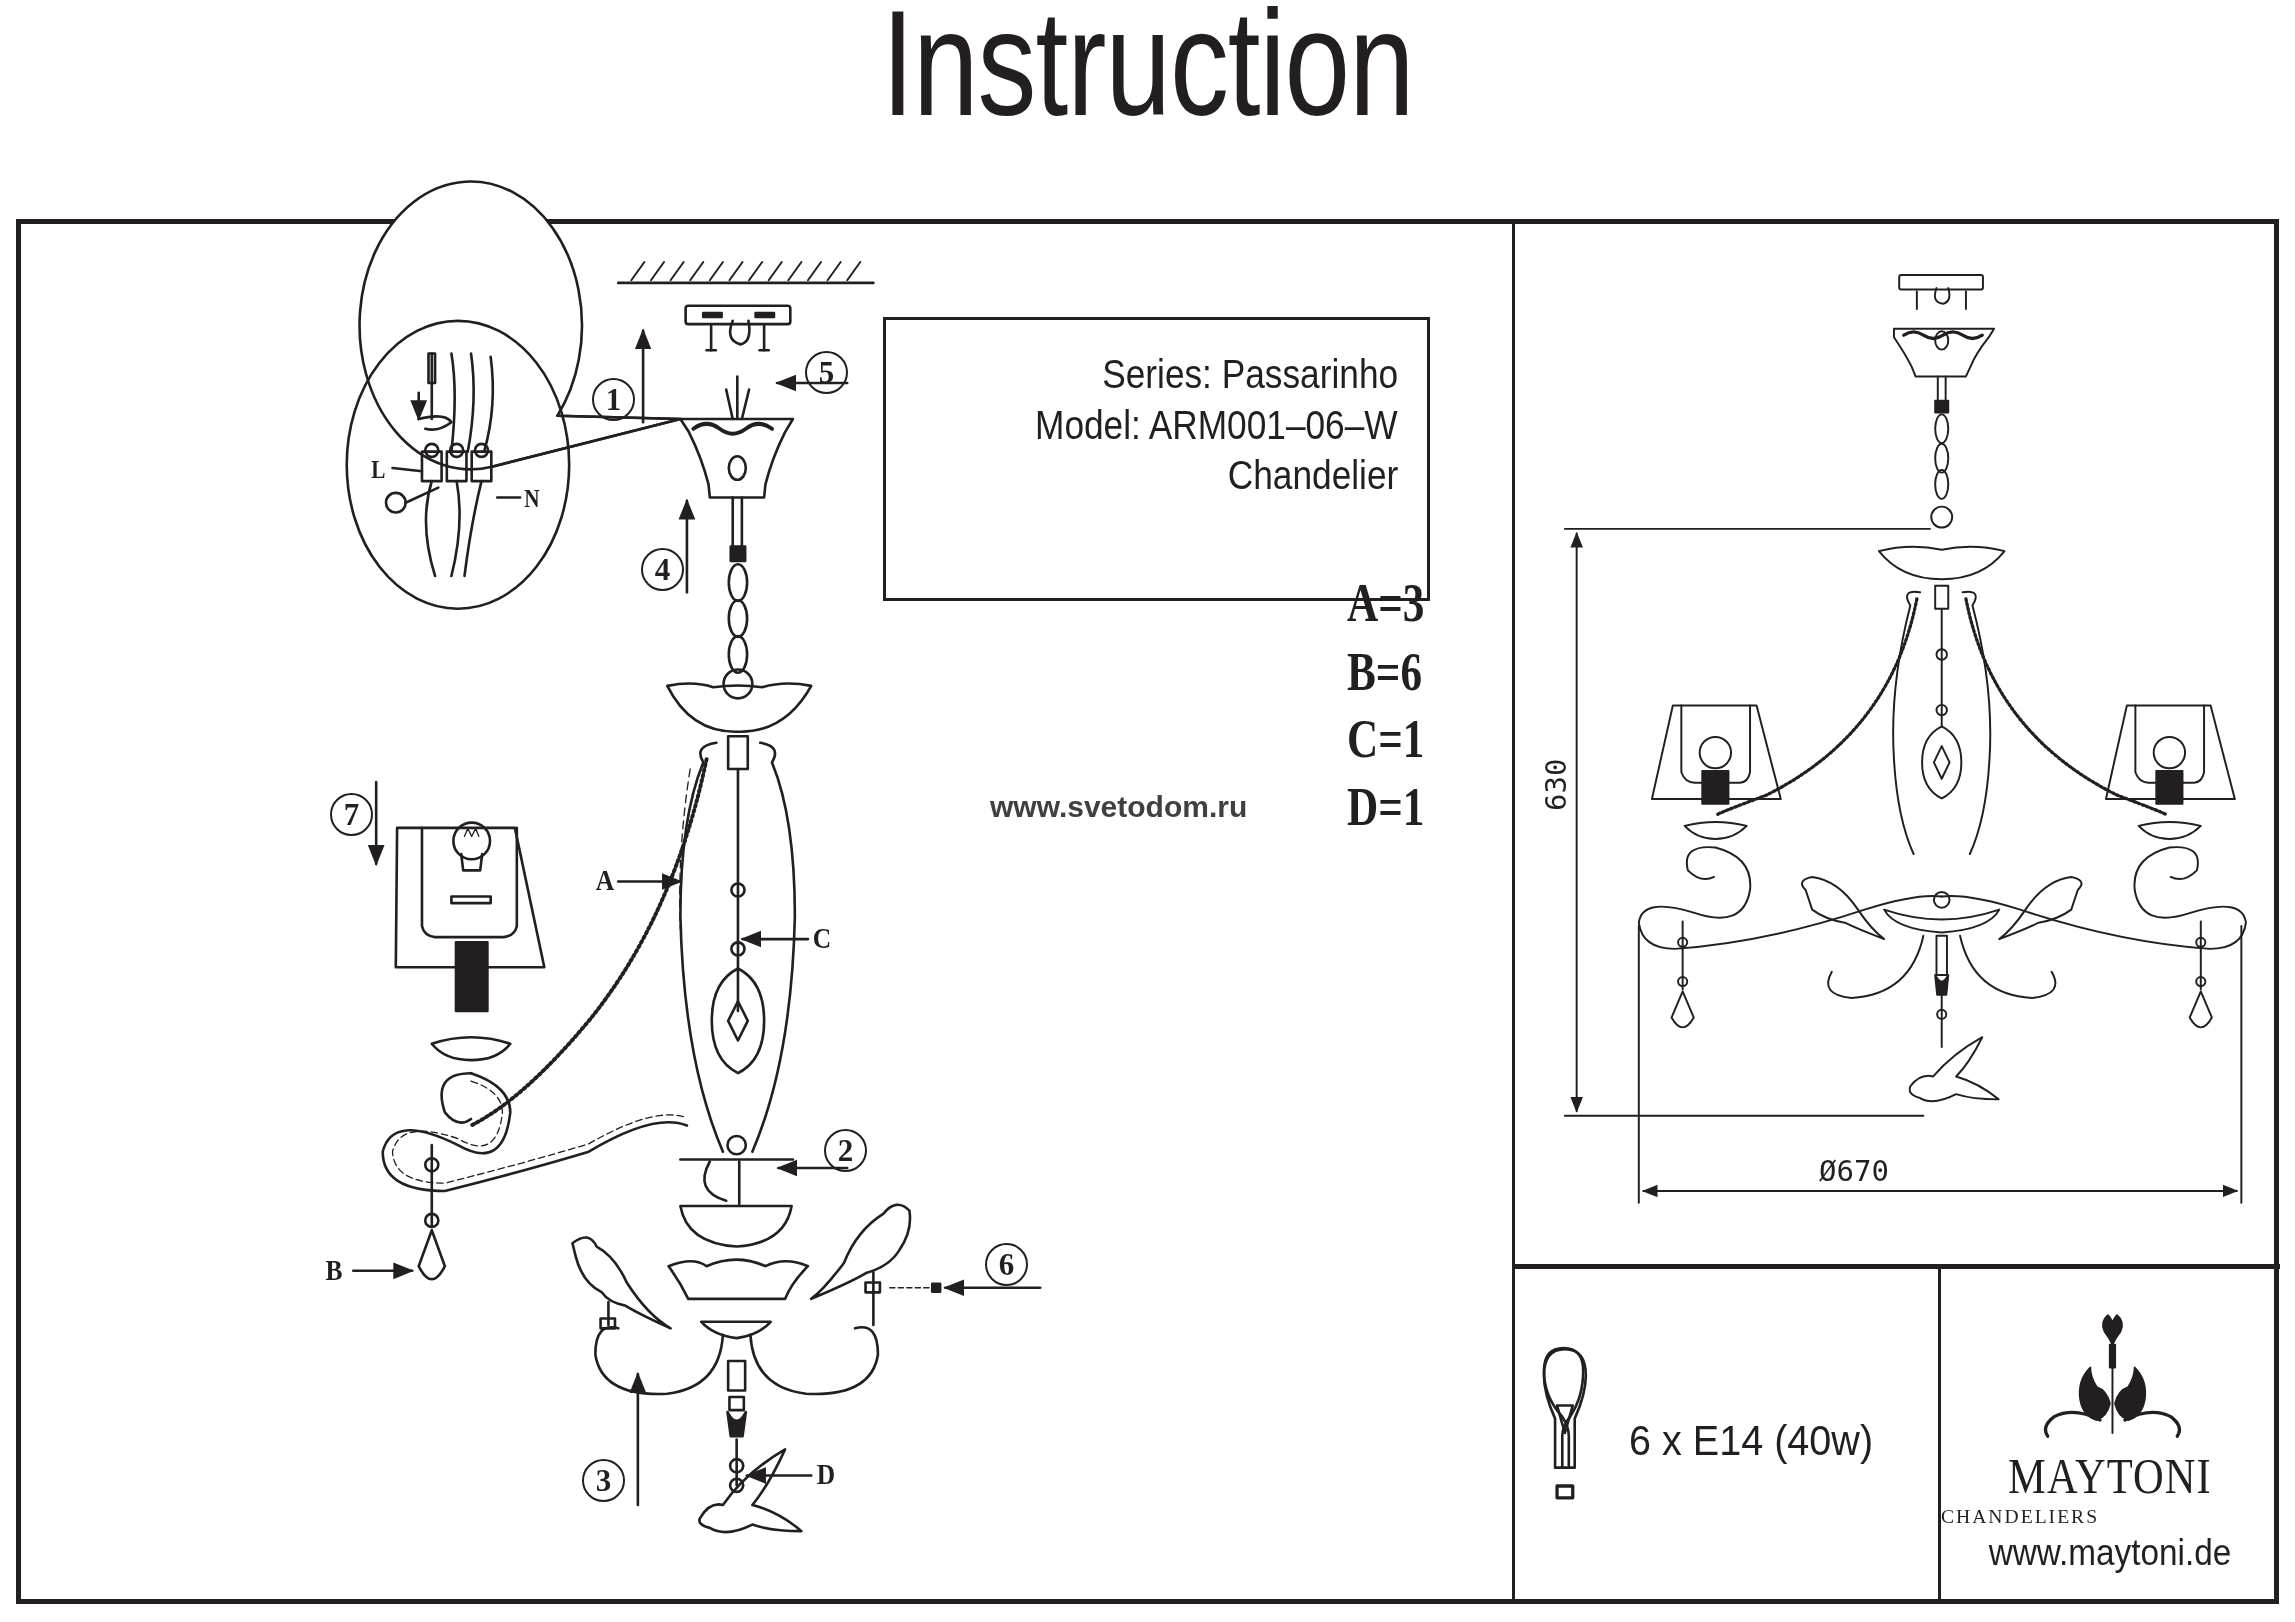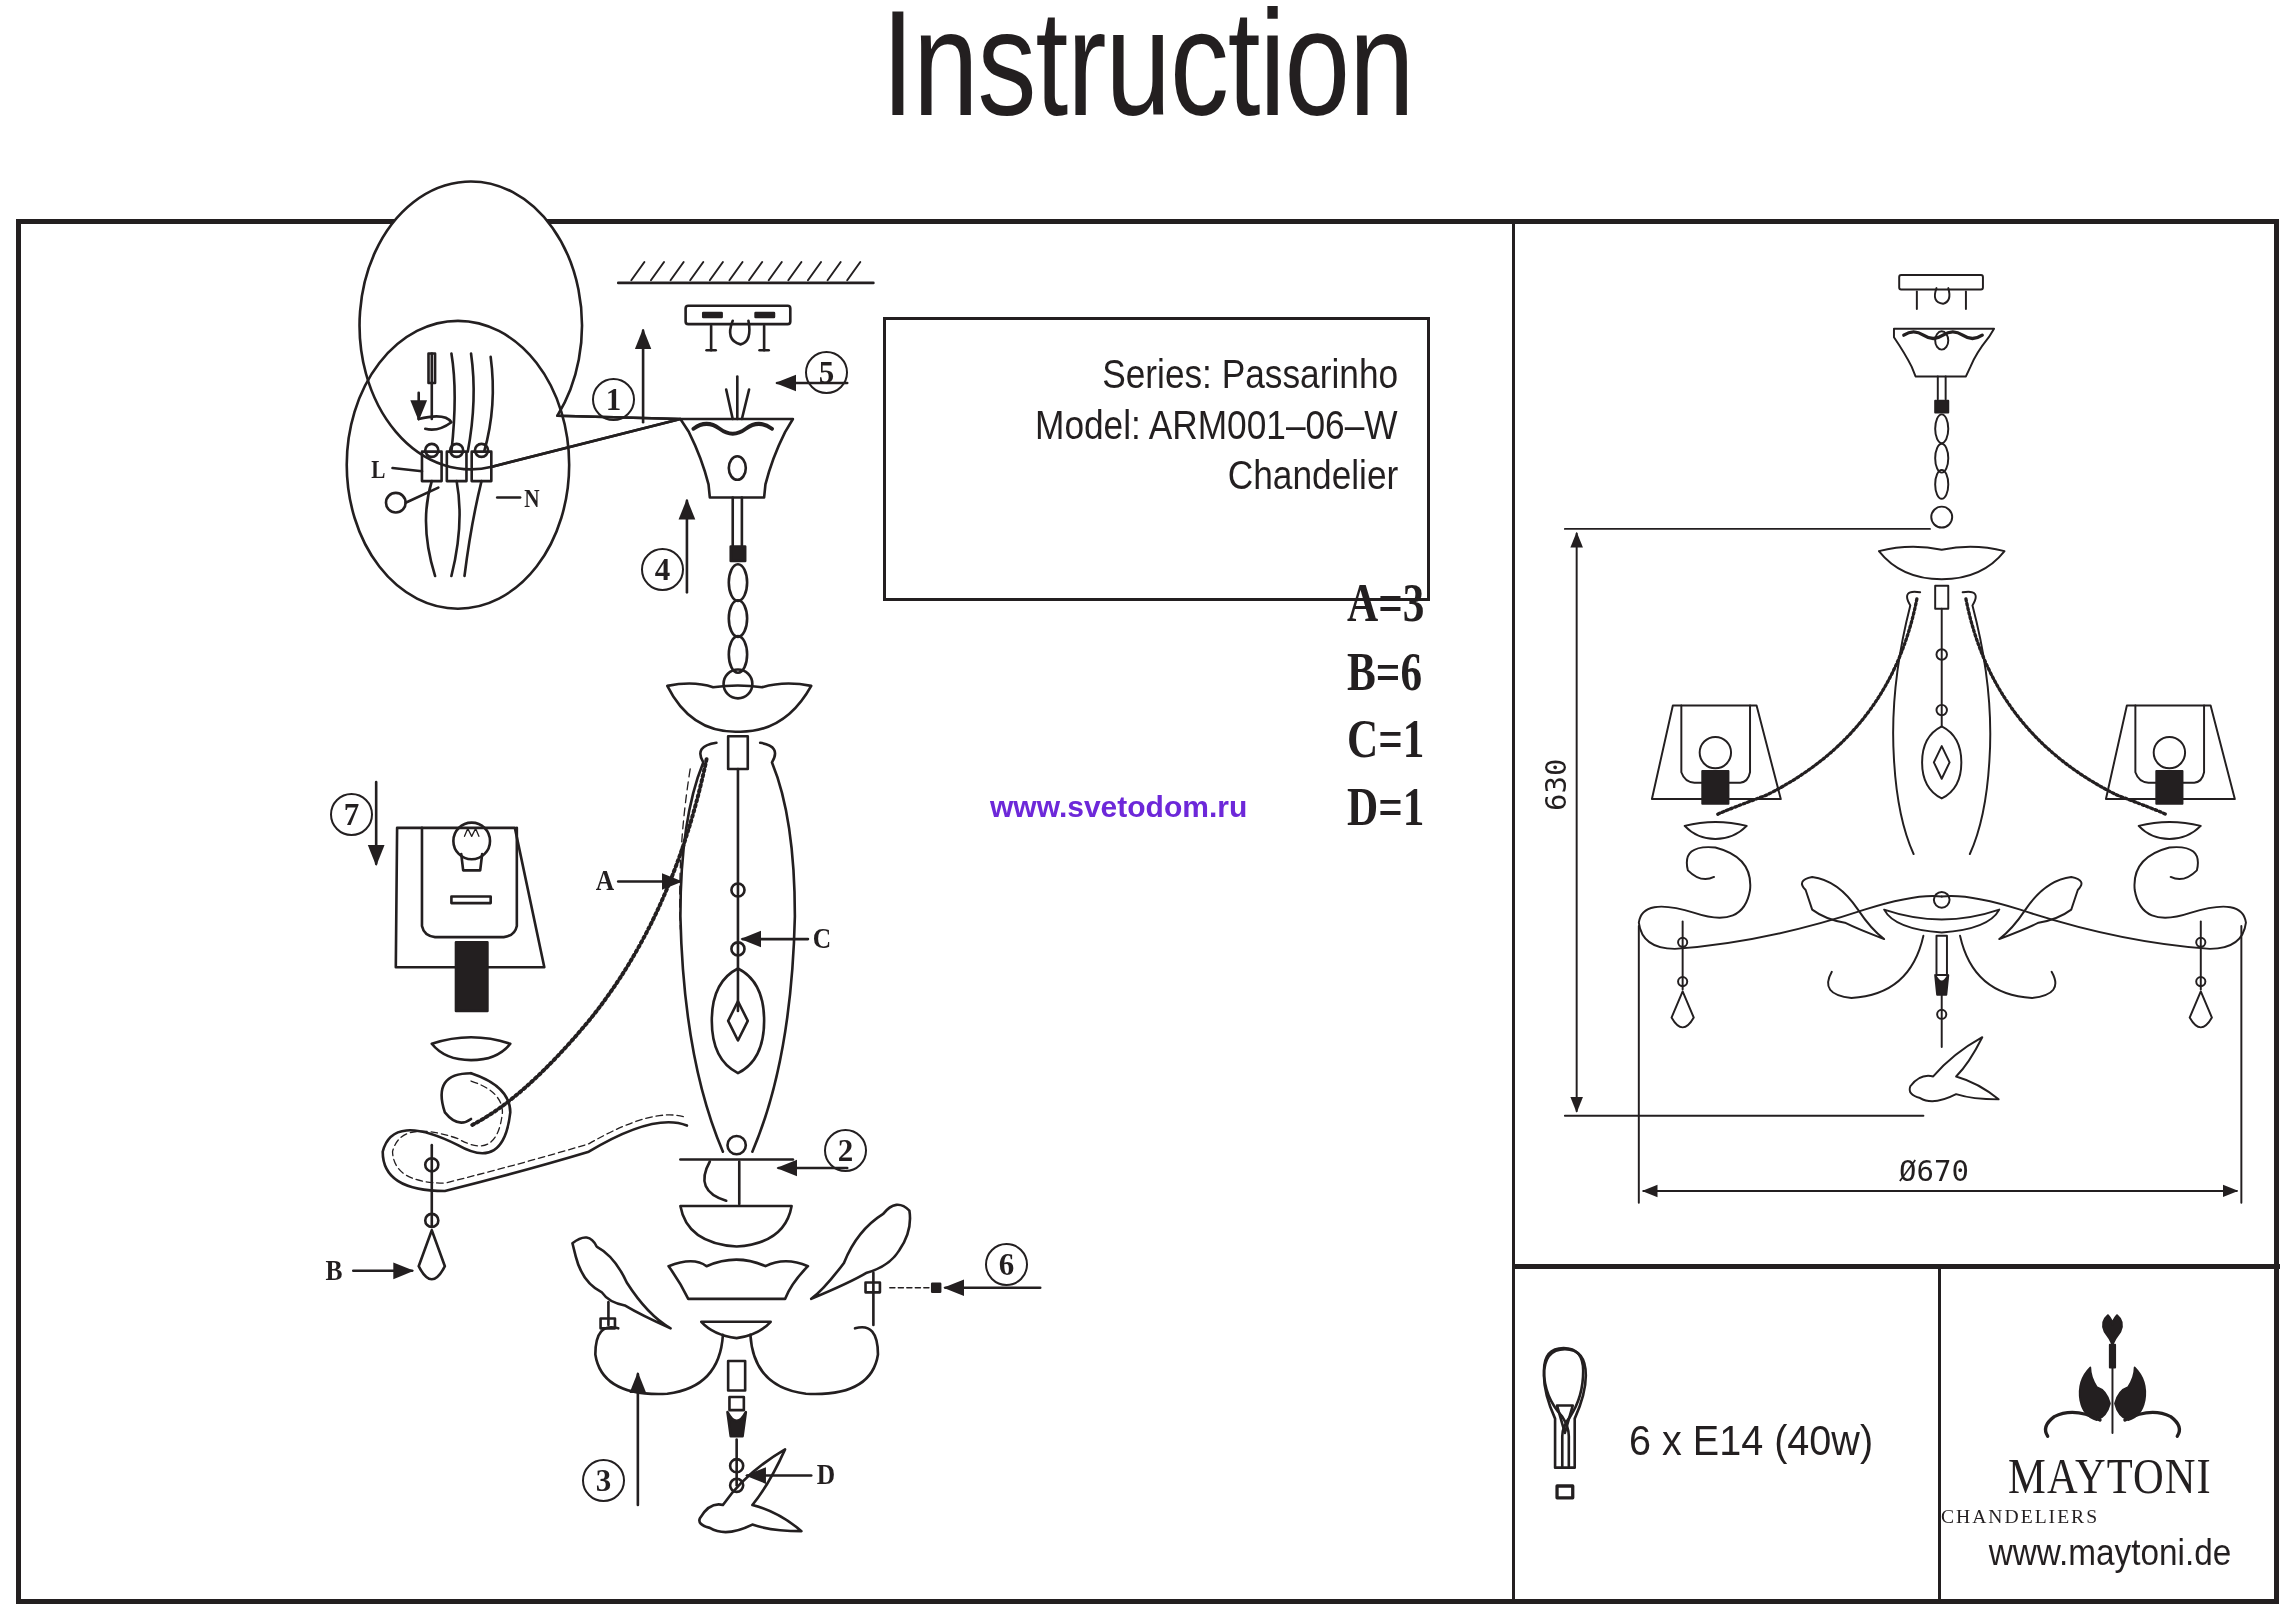--- a/index.html
+++ b/index.html
@@ -6,21 +6,21 @@
   body { width:2295px; height:1623px; position:relative; overflow:hidden; font-family:"Liberation Sans", sans-serif; color:#231f20; }
   .abs { position:absolute; }
   #title { left:0; width:2295px; top:-13px; text-align:center; font-size:151px; line-height:151px; font-family:"Liberation Sans", sans-serif; transform:scaleX(0.78); transform-origin:center top; letter-spacing:-1.3px; color:#231f20; }
   #frame { left:16.4px; top:219px; width:2263px; height:1385px; border:5.9px solid #231f20; box-sizing:border-box; }
   #vdiv { left:1512px; top:219px; width:3.3px; height:1385px; background:#231f20; }
   #hdiv { left:1512px; top:1264px; width:768px; height:4.6px; background:#231f20; }
   #bdiv { left:1938px; top:1266px; width:3.3px; height:338px; background:#231f20; }
   #infobox { left:883px; top:317px; width:547px; height:284px; border:3.3px solid #231f20; box-sizing:border-box; }
   .info-line { position:absolute; right:29px; font-size:41px; line-height:41px; transform:scaleX(0.86); transform-origin:right center; white-space:nowrap; }
   .part-line { position:absolute; left:1347px; font-family:"Liberation Serif", serif; font-weight:bold; font-size:54px; line-height:54px; transform:scaleX(0.8); transform-origin:left center; }
-  #watermark { left:990px; top:790px; font-size:30px; font-weight:bold; color:#6d28d9; white-space:nowrap; }
+  #watermark { left:990px; top:790px; font-size:30px; font-weight:bold; color:#404040; white-space:nowrap; }
   .dim { font-family:"DejaVu Sans Mono", monospace; font-size:29px; color:#231f20; }
   #bulbtext { left:1629px; top:1419px; font-size:43px; line-height:43px; white-space:nowrap; transform:scaleX(0.92); transform-origin:left center; }
   #brand { left:1941px; top:1451px; width:338px; text-align:center; font-family:"Liberation Serif", serif; font-size:50px; line-height:50px; letter-spacing:1.3px; transform:scaleX(0.85); transform-origin:center; }
   #brandsub { left:1941px; top:1506px; width:406px; text-align:left; font-family:"Liberation Serif", serif; font-size:19.6px; letter-spacing:2px; }
   #site { left:1941px; top:1533px; width:338px; text-align:center; font-size:37px; line-height:39px; transform:scaleX(0.9); transform-origin:center; }
   .step { position:absolute; width:43px; height:43px; border:2px solid #231f20; border-radius:50%; box-sizing:border-box; text-align:center; font-family:"Liberation Serif", serif; font-weight:bold; font-size:31px; line-height:39px; }
   .letter { position:absolute; font-family:"Liberation Serif", serif; font-weight:bold; font-size:30px; line-height:30px; transform:scaleX(0.85); }
   svg#drawing { position:absolute; left:0; top:0; }
 </style>
 </head>
@@ -311,20 +311,20 @@
 </div>
 
 <div class="part-line" style="top:576px">A=3</div>
 <div class="part-line" style="top:645px">B=6</div>
 <div class="part-line" style="top:712px">C=1</div>
 <div class="part-line" style="top:780px">D=1</div>
 
 <div id="watermark" class="abs">www.svetodom.ru</div>
 
 <div class="abs dim" style="left:1539px;top:811px;transform:rotate(-90deg);transform-origin:left top">630</div>
-<div class="abs dim" style="left:1899px;top:1154px">Ø670</div>
+<div class="abs dim" style="left:1819px;top:1154px">Ø670</div>
 
 <div id="bulbtext" class="abs">6 x E14 (40w)</div>
 
 <div id="brand" class="abs">MAYTONI</div>
 <div id="brandsub" class="abs">CHANDELIERS</div>
 <div id="site" class="abs">www.maytoni.de</div>
 
 
 </body></html>

